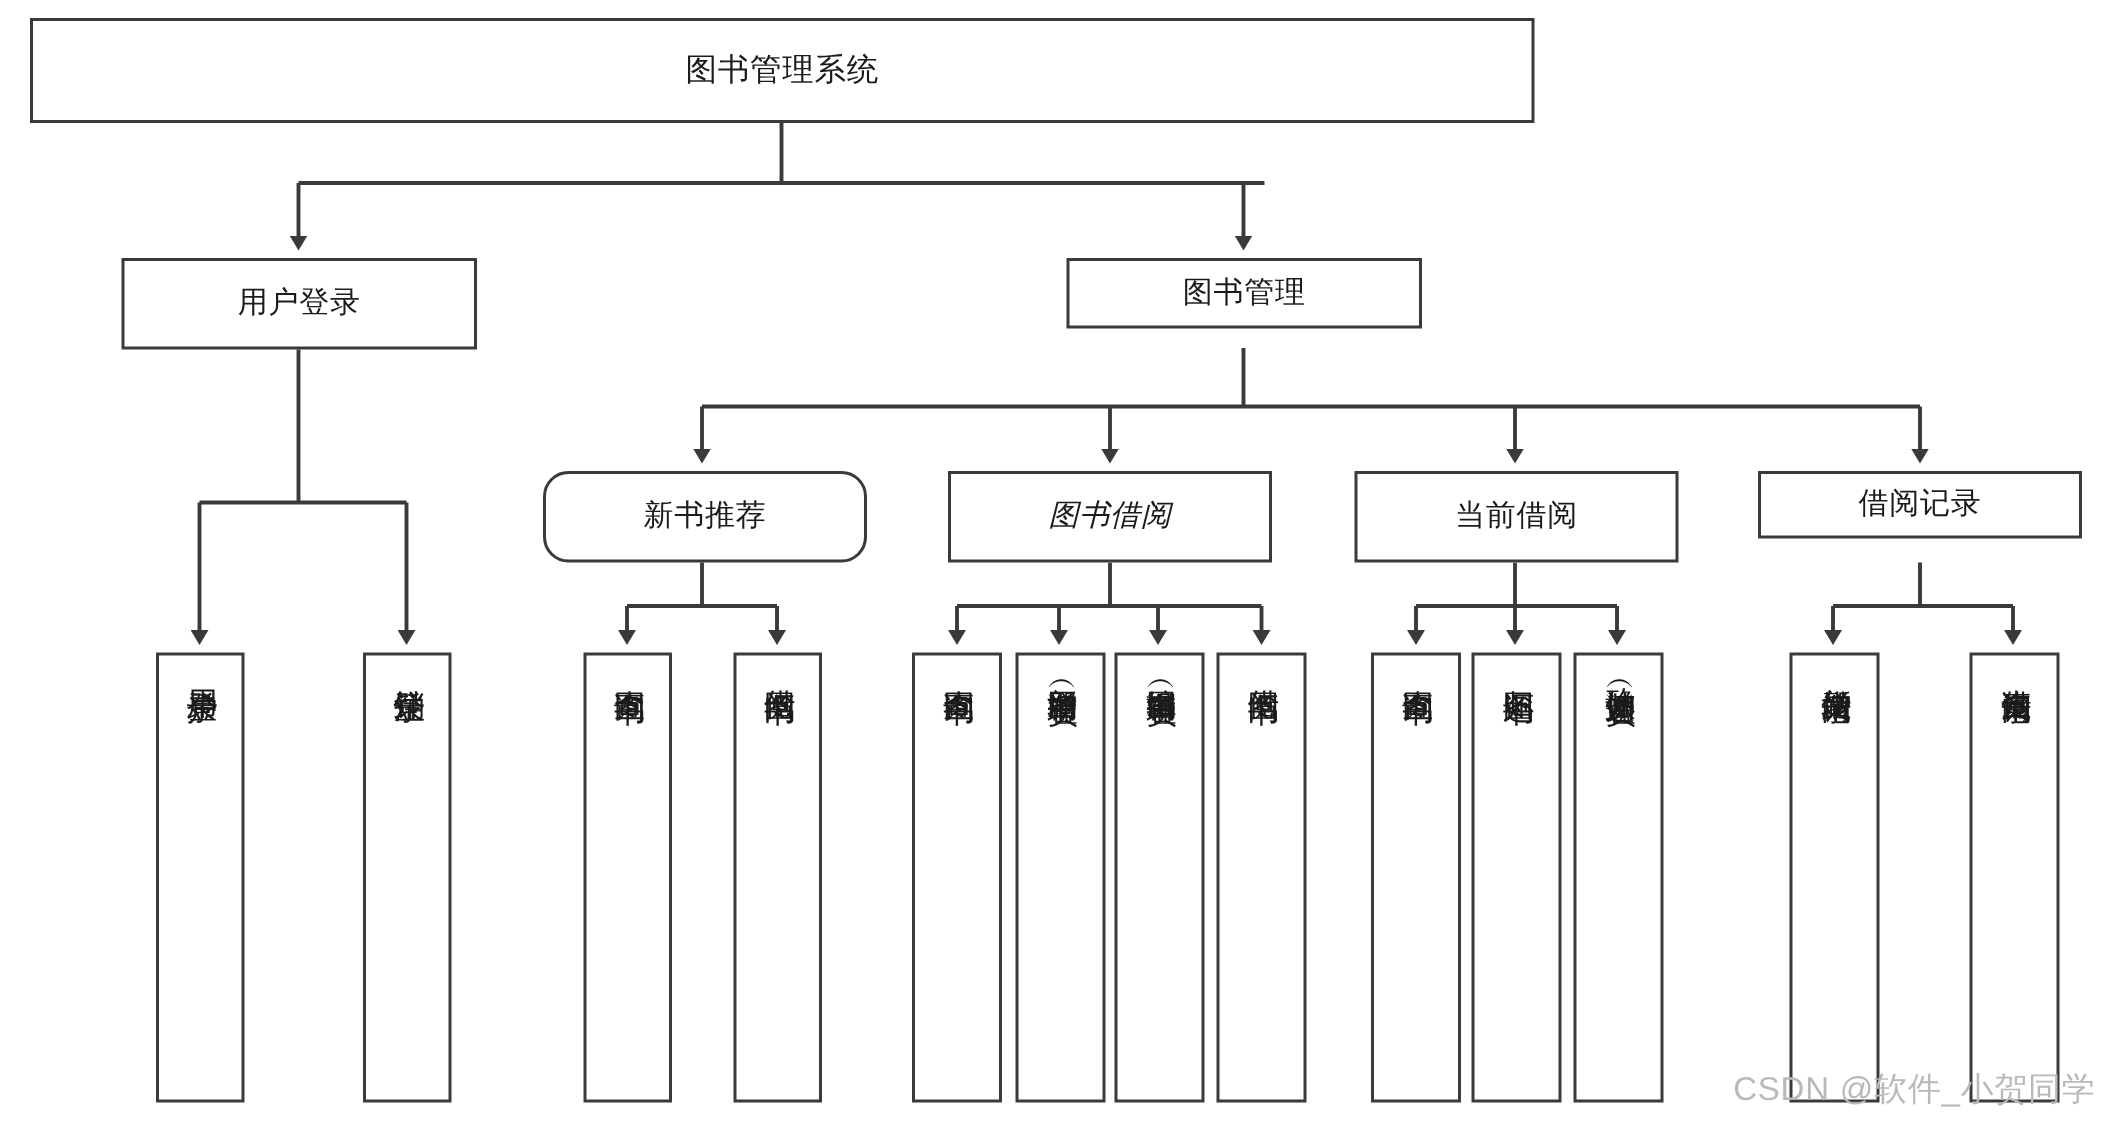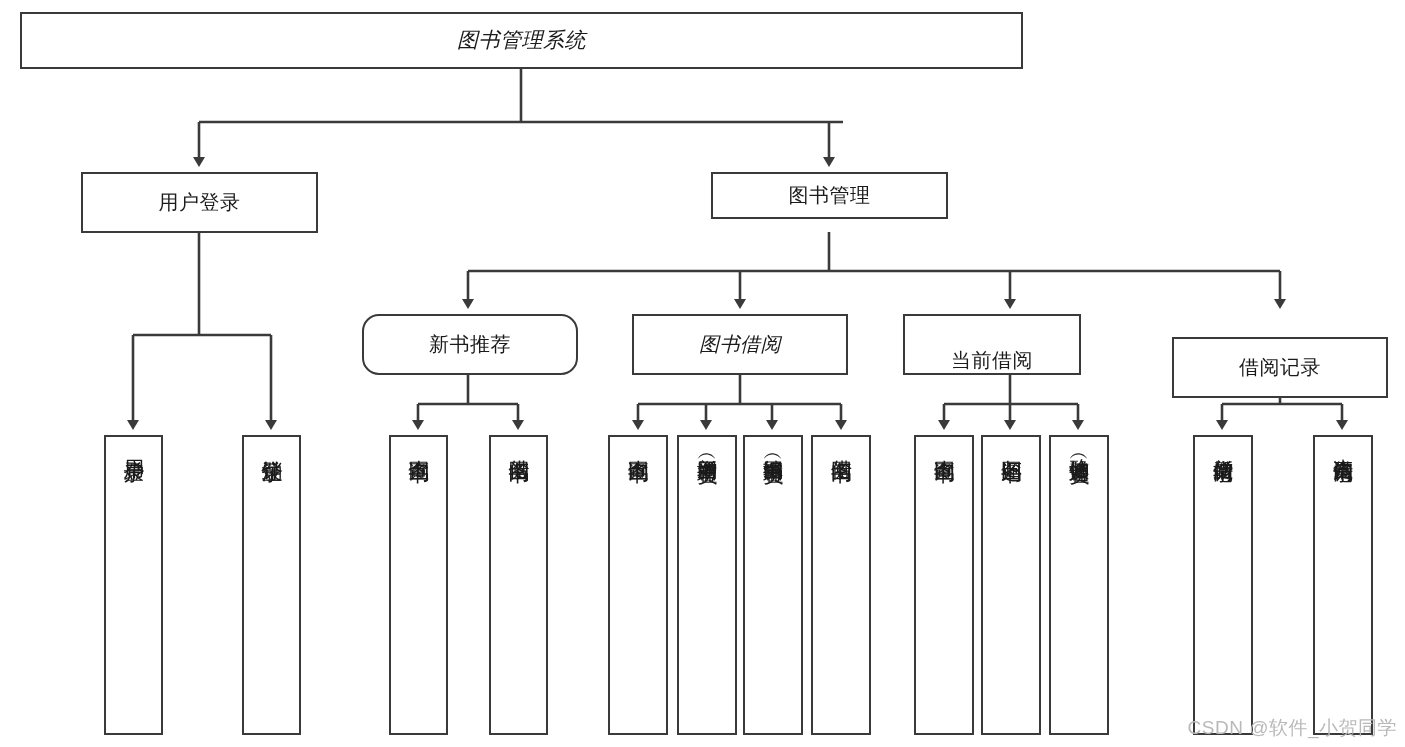--- a/index.html
+++ b/index.html
@@ -60,21 +60,21 @@
     letter-spacing: 1px;
     white-space: nowrap;
   }
   .node.vert.tall .lbl {
     font-size: 20px;
   }
   #watermark {
     position: absolute;
     right: 8px;
     bottom: 6px;
-    font-size: 19px;
+    font-size: 22px;
     color: #b9b9b9;
     letter-spacing: 0.5px;
     white-space: nowrap;
   }
 </style>
 </head>
 <body>
 
 <div id="canvas">
 
@@ -121,41 +121,41 @@
       <path d="M1010,404 L1010,421" marker-end="url(#arrow)"></path>
       <path d="M1078,404 L1078,421" marker-end="url(#arrow)"></path>
 
       <path d="M1280,375 L1280,404"></path>
       <path d="M1222,404 L1342,404"></path>
       <path d="M1222,404 L1222,421" marker-end="url(#arrow)"></path>
       <path d="M1342,404 L1342,421" marker-end="url(#arrow)"></path>
     </g>
   </svg>
 
-  <div class="node root horiz" style="left:20px; top:12px; width:1003px; height:57px;font-style:italic;">
+  <div class="node root horiz" style="left:20px; top:12px; width:1003px; height:70px;">
     <span class="lbl">图书管理系统</span>
   </div>
 
   <div class="node horiz" style="left:81px; top:172px; width:237px; height:61px;">
     <span class="lbl">用户登录</span>
   </div>
   <div class="node horiz" style="left:711px; top:172px; width:237px; height:47px;">
     <span class="lbl">图书管理</span>
   </div>
 
   <div class="node horiz" style="left:362px; top:314px; width:216px; height:61px;border-radius:17px;">
     <span class="lbl">新书推荐</span>
   </div>
   <div class="node horiz" style="left:632px; top:314px; width:216px; height:61px;font-style:italic;">
     <span class="lbl">图书借阅</span>
   </div>
-  <div class="node horiz" style="left:903px; top:314px; width:178px; height:61px;align-items:flex-end;">
+  <div class="node horiz" style="left:903px; top:314px; width:216px; height:61px;">
     <span class="lbl">当前借阅</span>
   </div>
-  <div class="node horiz" style="left:1172px; top:314px; width:216px; height:61px;margin-top:23px;">
+  <div class="node horiz" style="left:1172px; top:314px; width:216px; height:45px;">
     <span class="lbl">借阅记录</span>
   </div>
 
   <div class="node vert" style="left:104px; top:435px; width:59px; height:300px;">
     <span class="lbl">用户登录</span>
   </div>
   <div class="node vert" style="left:242px; top:435px; width:59px; height:300px;">
     <span class="lbl">注销登录</span>
   </div>
 

